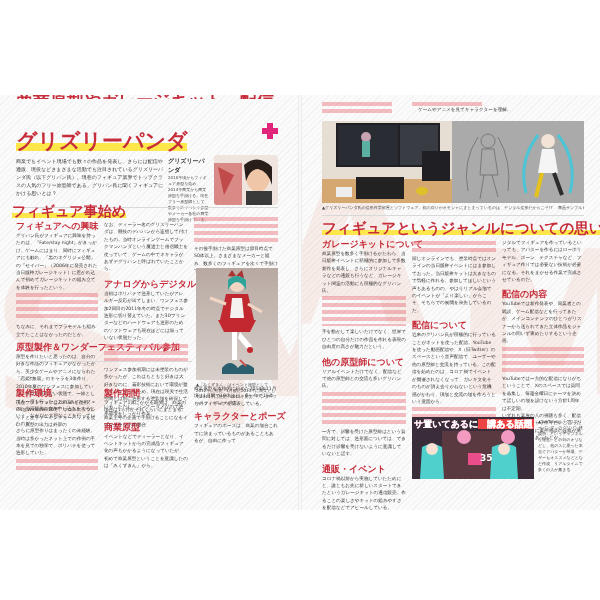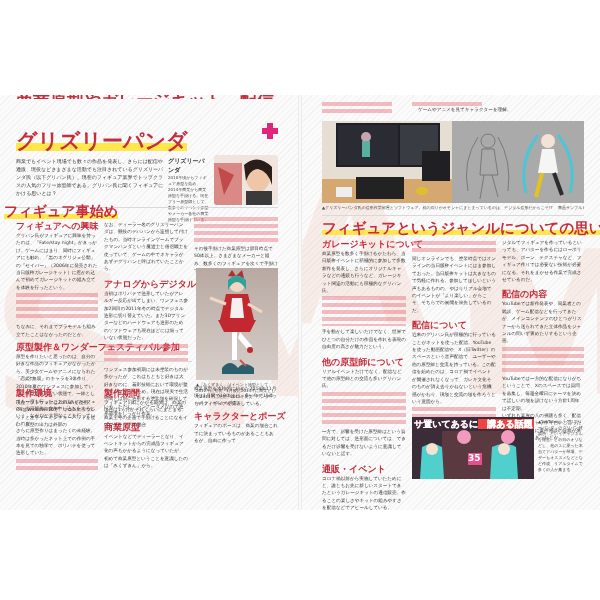--- a/index.html
+++ b/index.html
@@ -63,21 +63,21 @@
         <rect x="0" y="8" width="28" height="42" fill="#d98a86"></rect>
         <path d="M4 12 L20 20 L10 40 Z" fill="#c14a4a"></path>
         <ellipse cx="44" cy="22" rx="12" ry="15" fill="#efc7a8"></ellipse>
         <path d="M30 10 Q44 -2 58 12 L58 30 Q54 16 44 14 Q36 14 32 26 Z" fill="#2a1e1a"></path>
         <rect x="32" y="36" width="26" height="14" fill="#3a3a3a"></rect>
       </svg>
     </div>
 
     <div class="abs rule" style="left:16px;top:112px;width:262px;"></div>
 
-    <div class="abs h-main" style="left:4px;top:108px;font-family:Liberation Mono, monospace;"><span class="hl">フィギュア事始め</span></div>
+    <div class="abs h-main" style="left:12px;top:108px;"><span class="hl">フィギュア事始め</span></div>
 
     <div class="abs" style="left:16px;top:126px;width:82px;">
       <div class="h-sub">フィギュアへの興味</div>
       <div class="body">グリパン氏がフィギュアに興味を持ったのは、『Fate/stay night』がきっかけ。ゲームにはまり、同時にフィギュアにも触れ、「黒のネグリジェ公開」の『セイバー』（2006年に発売された当日版権ガレージキット）に惹かれ込んで初めてガレージキットの組み立てを体験を行ったという。</div>
       <span class="blur"></span>
       <div class="body">ちなみに、それまでプラモデルも組み立てたことはなかったのだとか。</div>
       <div class="h-sub" style="margin-top:4px;">原型製作＆ワンダーフェスティバル参加</div>
       <div class="body">原型を作りたいと思ったのは、自分の好きな作品のフィギュアがなかったから。美少女ゲームやアニメになられた「恋姫†無双」のキャラを3体作り、2010年夏のワンフェスに参加していた。原型も何もない状態で、一緒としても一度も行ったことのないワンフェスへ当日版権の参加申し込みをするという、なかなか大胆なことを行っていたのだ。</div>
       <div class="body">さらに原型作りはまったくの未経験。当時は多かったネット上での作例の手本を見ての独学で、ポリパテを使って造形していた。</div>
       <span class="blur" style="height:14px;"></span>
@@ -226,17 +226,17 @@
         <circle cx="96" cy="20" r="7" fill="#f29ac0"></circle>
         <path d="M10 30 Q20 24 30 30 L32 62 L8 62 Z" fill="#4fd0cc"></path>
         <circle cx="20" cy="32" r="6" fill="#f6e1d2"></circle>
         <path d="M80 30 Q92 24 104 30 L106 62 L78 62 Z" fill="#4fd0cc"></path>
         <circle cx="92" cy="32" r="6" fill="#f6e1d2"></circle>
         <rect x="56" y="36" width="14" height="12" fill="#e94d8a"></rect>
       </svg>
       <div class="abs" style="left:2px;top:1px;font-size:9px;font-weight:bold;color:#ff5fa0;-webkit-text-stroke:0.3px #fff;white-space:nowrap;">
         <span>サ置いてある</span><span style="color:#fff;">に</span><span style="background:#ef4444;color:#fff;padding:0 9px;">講ある話題</span>
       </div>
-      <div class="abs" style="left:56px;top:36px;font-size:9px;font-weight:bold;color:#fff;">35</div>
+      <div class="abs" style="left:68px;top:36px;font-size:9px;font-weight:bold;color:#fff;">35</div>
     </div>
     <div class="abs caption" style="left:236px;top:324px;width:46px;">▲YouTubeは「グリズリーパンダ」のグリパン雑談所」というチャンネルを運営。この日のオリなどし、他のスに乗った本当てアバターが登場、デザーもオススメなどとなど作成、リアルタイムで多くの人が集まる</div>
   </div>
 </div>
 
 </body></html>

